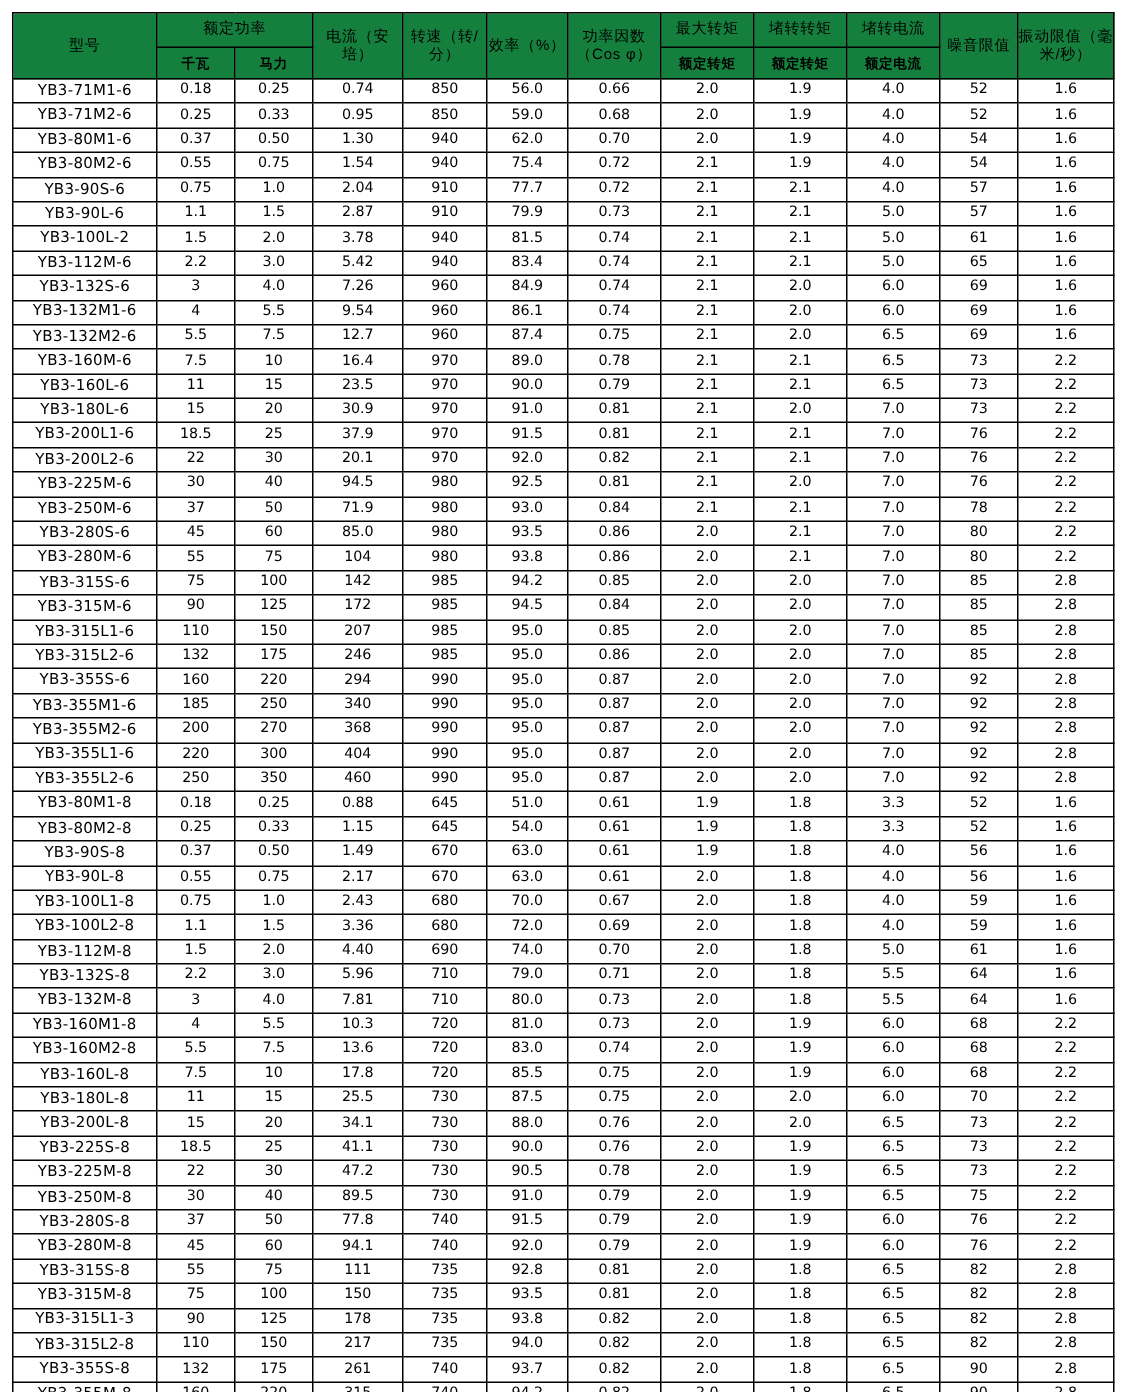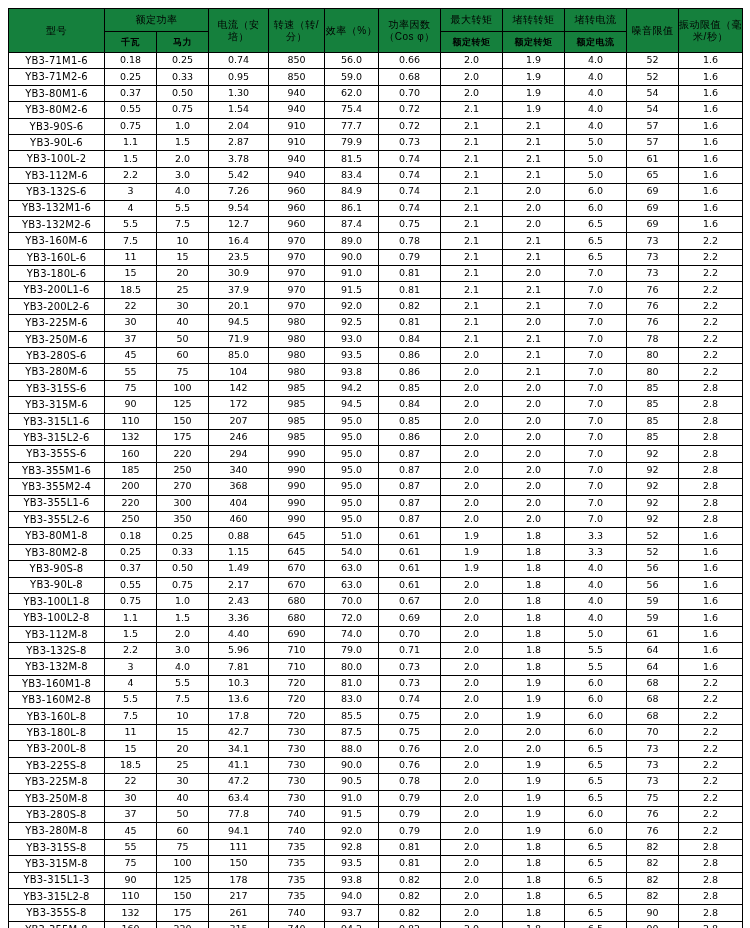--- a/index.html
+++ b/index.html
@@ -469,21 +469,21 @@
           <td>990</td>
           <td>95.0</td>
           <td>0.87</td>
           <td>2.0</td>
           <td>2.0</td>
           <td>7.0</td>
           <td>92</td>
           <td>2.8</td>
         </tr>
         <tr>
-          <td class="model">YB3-355M2-4</td>
+          <td class="model">YB3-355M2-6</td>
           <td>200</td>
           <td>270</td>
           <td>368</td>
           <td>990</td>
           <td>95.0</td>
           <td>0.87</td>
           <td>2.0</td>
           <td>2.0</td>
           <td>7.0</td>
           <td>92</td>
@@ -682,21 +682,21 @@
           <td>2.0</td>
           <td>1.9</td>
           <td>6.0</td>
           <td>68</td>
           <td>2.2</td>
         </tr>
         <tr>
           <td class="model">YB3-180L-8</td>
           <td>11</td>
           <td>15</td>
-          <td>42.7</td>
+          <td>25.5</td>
           <td>730</td>
           <td>87.5</td>
           <td>0.75</td>
           <td>2.0</td>
           <td>2.0</td>
           <td>6.0</td>
           <td>70</td>
           <td>2.2</td>
         </tr>
         <tr>
@@ -738,21 +738,21 @@
           <td>2.0</td>
           <td>1.9</td>
           <td>6.5</td>
           <td>73</td>
           <td>2.2</td>
         </tr>
         <tr>
           <td class="model">YB3-250M-8</td>
           <td>30</td>
           <td>40</td>
-          <td>63.4</td>
+          <td>89.5</td>
           <td>730</td>
           <td>91.0</td>
           <td>0.79</td>
           <td>2.0</td>
           <td>1.9</td>
           <td>6.5</td>
           <td>75</td>
           <td>2.2</td>
         </tr>
         <tr>

